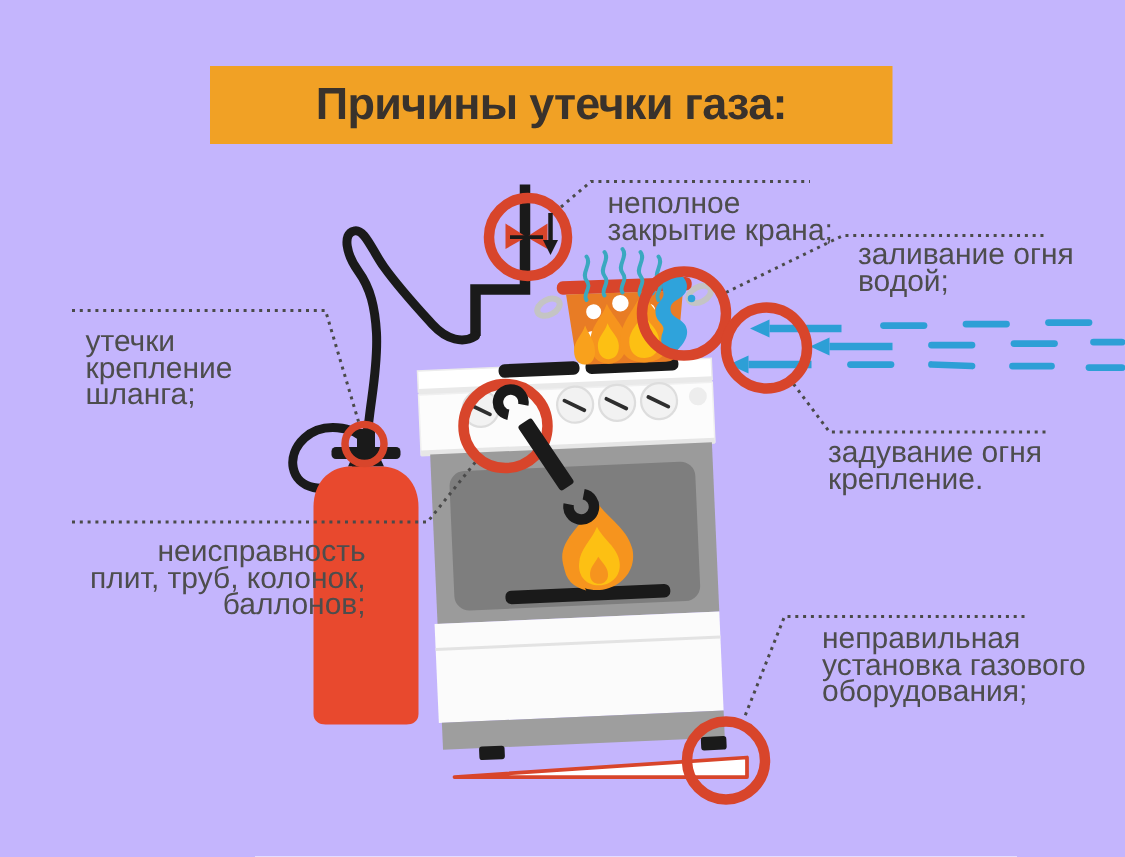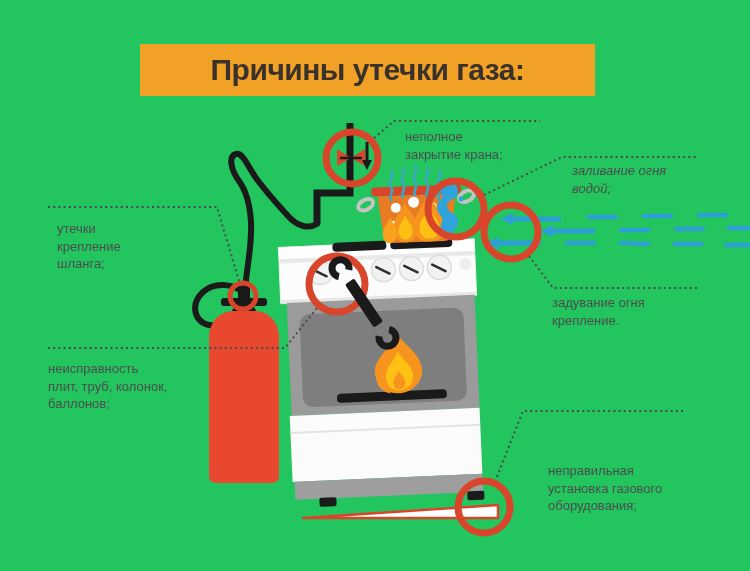--- a/index.html
+++ b/index.html
@@ -1,29 +1,29 @@
 <!DOCTYPE html>
 <html><head>
 <meta charset="utf-8">
 <style>
   html,body{margin:0;padding:0;background:#ffffff;}
-  .canvas{position:relative;width:750px;height:571px;background:#22c55e;overflow:hidden;
+  .canvas{position:relative;width:750px;height:571px;background:#c4b5fd;overflow:hidden;
           font-family:"Liberation Sans",sans-serif;}
   .banner{position:absolute;left:140px;top:44px;width:455px;height:52px;background:#F1A125;
           display:flex;align-items:center;justify-content:center;}
   .banner span{font-weight:bold;font-size:30px;letter-spacing:-0.5px;color:#39322C;}
   .art{position:absolute;left:0;top:0;width:750px;height:571px;}
-  .callout{position:absolute;font-size:13px;line-height:17.5px;color:#4D4D4D;
+  .callout{position:absolute;font-size:20px;line-height:17.5px;color:#4D4D4D;
            white-space:pre-line;}
   .callout.valve  {left:405px;top:128px;}
-  .callout.water  {left:572px;top:162px;font-style:italic;}
+  .callout.water  {left:572px;top:162px;}
   .callout.draft  {left:552px;top:294px;}
   .callout.hose   {left:57px; top:220px;}
-  .callout.fault  {left:48px; top:360px;}
-  .callout.install{left:548px;top:418px;margin-top:44px;}
+  .callout.fault  {left:60px; top:360px;text-align:right;}
+  .callout.install{left:548px;top:418px;}
 </style>
 </head>
 <body>
 
 <div class="canvas">
 
   <svg class="art" viewBox="0 0 750 571">
 
     <polyline points="350,123 350,193 317,193 317,224" fill="none" stroke="#1A1A1A" stroke-width="7"></polyline>
 

